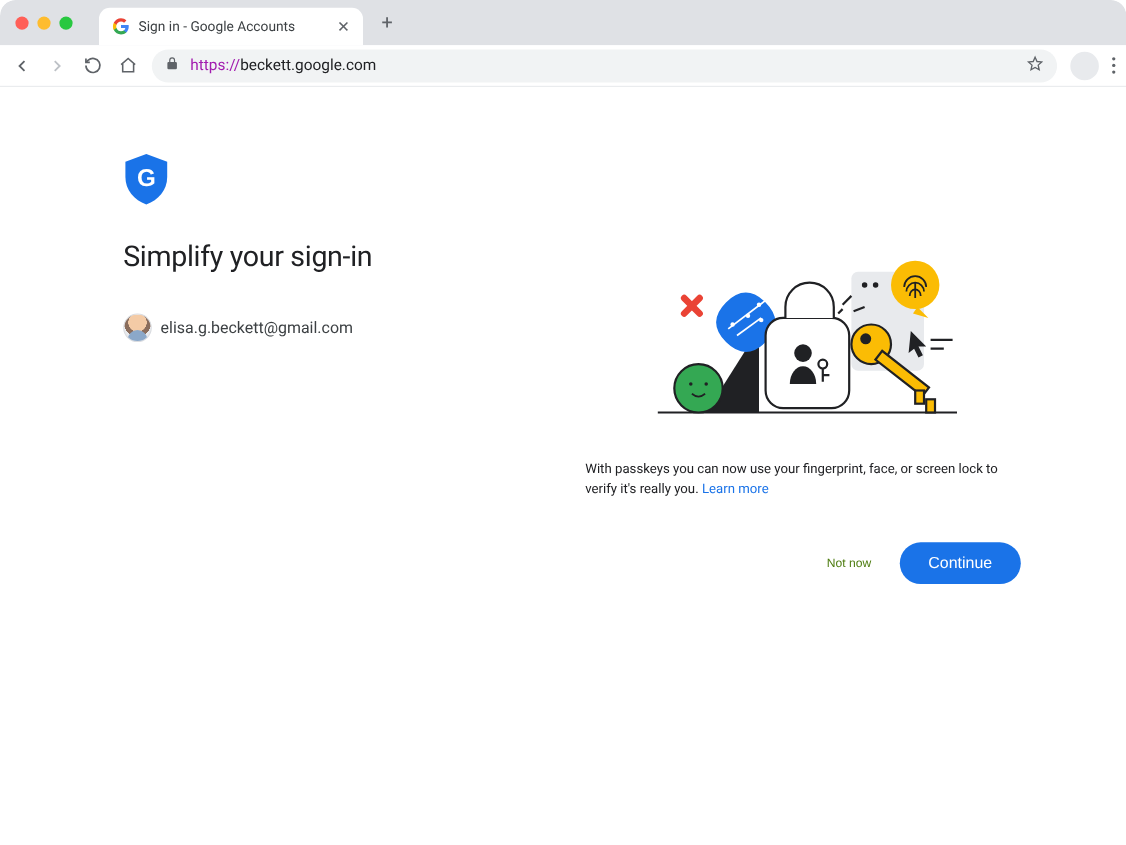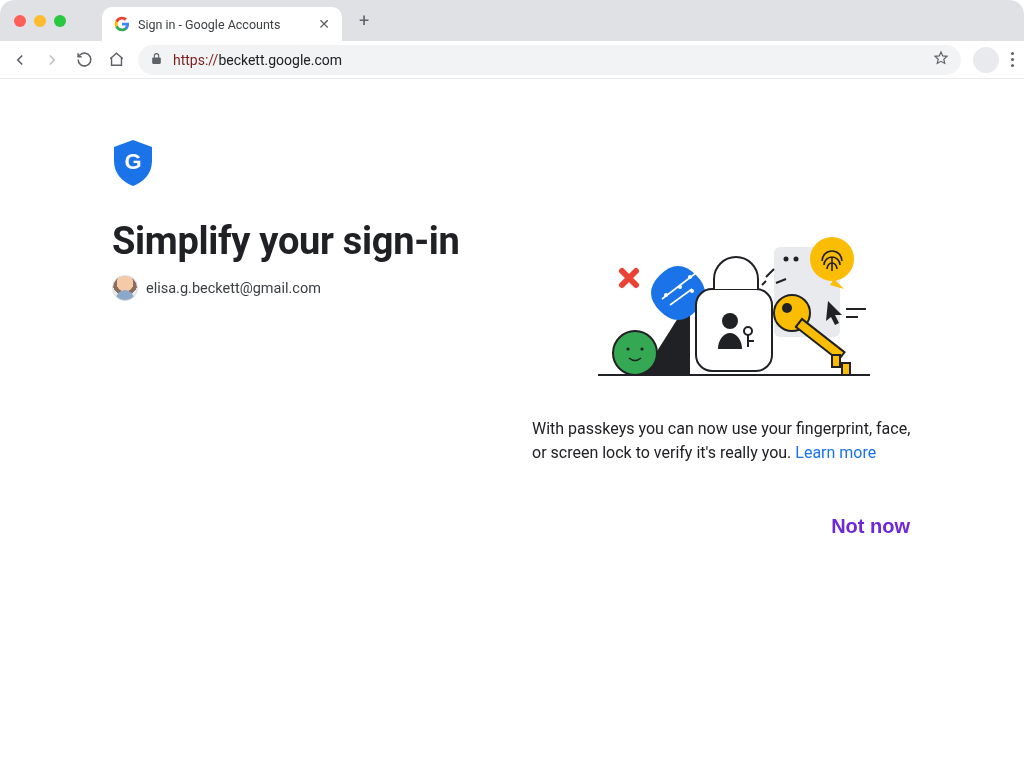--- a/index.html
+++ b/index.html
@@ -30,21 +30,20 @@
   .tab {
     background: #fff;
     height: 34px;
     border-radius: 10px 10px 0 0;
     display: flex;
     align-items: center;
     padding: 0 12px;
     gap: 8px;
     min-width: 240px;
     align-self: flex-end;
-    margin-left: 12px;
   }
   .tab .favicon { width: 16px; height: 16px; }
   .tab-title { font-size: 12.5px; color: #3c4043; flex: 1; }
   .tab-close { color: #5f6368; font-size: 14px; }
   .new-tab {
     width: 28px; height: 28px; display:flex; align-items:center; justify-content:center;
     color:#5f6368; font-size:18px; margin-left:8px;
   }
   .toolbar {
     background: #fff;
@@ -63,41 +62,41 @@
     height:30px;
     border-radius:15px;
     display:flex;
     align-items:center;
     padding:0 12px;
     gap:10px;
     color:#202124;
     font-size:14px;
   }
   .addressbar .lock { color:#5f6368; }
-  .url-scheme { color:#7f1d1d; }
+  .url-scheme { color:#a21caf; }
   .star { color:#5f6368; margin-left:auto; }
   .avatar-circle { width:26px;height:26px;border-radius:50%;background:#e8eaed; }
   .menu-dots { color:#5f6368; font-size:18px; letter-spacing:0; line-height:0; display:flex; flex-direction:column; gap:3px; align-items:center;}
   .menu-dots span{width:3px;height:3px;background:#5f6368;border-radius:50%;}
 
   
   .content {
     display:flex;
     padding: 60px 96px 0 112px;
     gap: 20px;
   }
   .left-col { flex: 0 0 400px; }
   .right-col { flex: 1; padding-top: 88px; }
   .shield-logo { margin-bottom: 28px; }
   .heading {
-    font-size: 38px;
-    font-weight: 700;
+    font-size: 26px;
+    font-weight: 400;
     color: #202124;
     letter-spacing: -0.3px;
-    margin-bottom: 12px;
+    margin-bottom: 36px;
   }
   .account-row { display:flex; align-items:center; gap:8px; }
   .account-avatar {
     width:26px;height:26px;border-radius:50%;
     background: radial-gradient(circle at 50% 30%, #f4cba6 0 40%, #8a6d5c 41% 60%, #e8eaed 61% 100%);
     border: 1px solid #dadce0;
     position:relative;
     overflow:hidden;
   }
   .account-avatar::after{
@@ -106,29 +105,29 @@
   }
   .account-email { font-size:14.5px; color:#3c4043; }
 
   .illustration {
     width: 300px;
     height: 160px;
     margin: 0 auto 30px;
     position: relative;
   }
   .desc {
-    font-size: 16px;
+    font-size: 12px;
     color: #202124;
     line-height: 1.5;
     margin-bottom: 40px;
   }
   .desc a { color:#1a73e8; text-decoration:none; }
   .actions { display:flex; justify-content:flex-end; gap:8px; align-items:center; }
   .btn-text {
-    color:#6d28d9; font-size:20px; font-weight:700;
+    color:#4d7c0f; font-size:11px; font-weight:400;
     padding:10px 18px; border:none; background:none; cursor:pointer;
     border-radius:20px;
   }
   .btn-primary {
     background:#1a73e8; color:#fff; font-size:14.5px; font-weight:500;
     padding:11px 26px; border:none; border-radius:22px; cursor:pointer;
   }
 </style>
 </head>
 <body>
@@ -280,15 +279,16 @@
         </g>
       </svg>
     </div>
 
     <p class="desc">
       <span>With passkeys you can now use your fingerprint, face, or screen lock to verify it's really you. </span><a href="#">Learn more</a>
     </p>
 
     <div class="actions">
       <button class="btn-text">Not now</button>
+      <button class="btn-primary">Continue</button>
     </div>
   </div>
 </div>
 
 </body></html>

